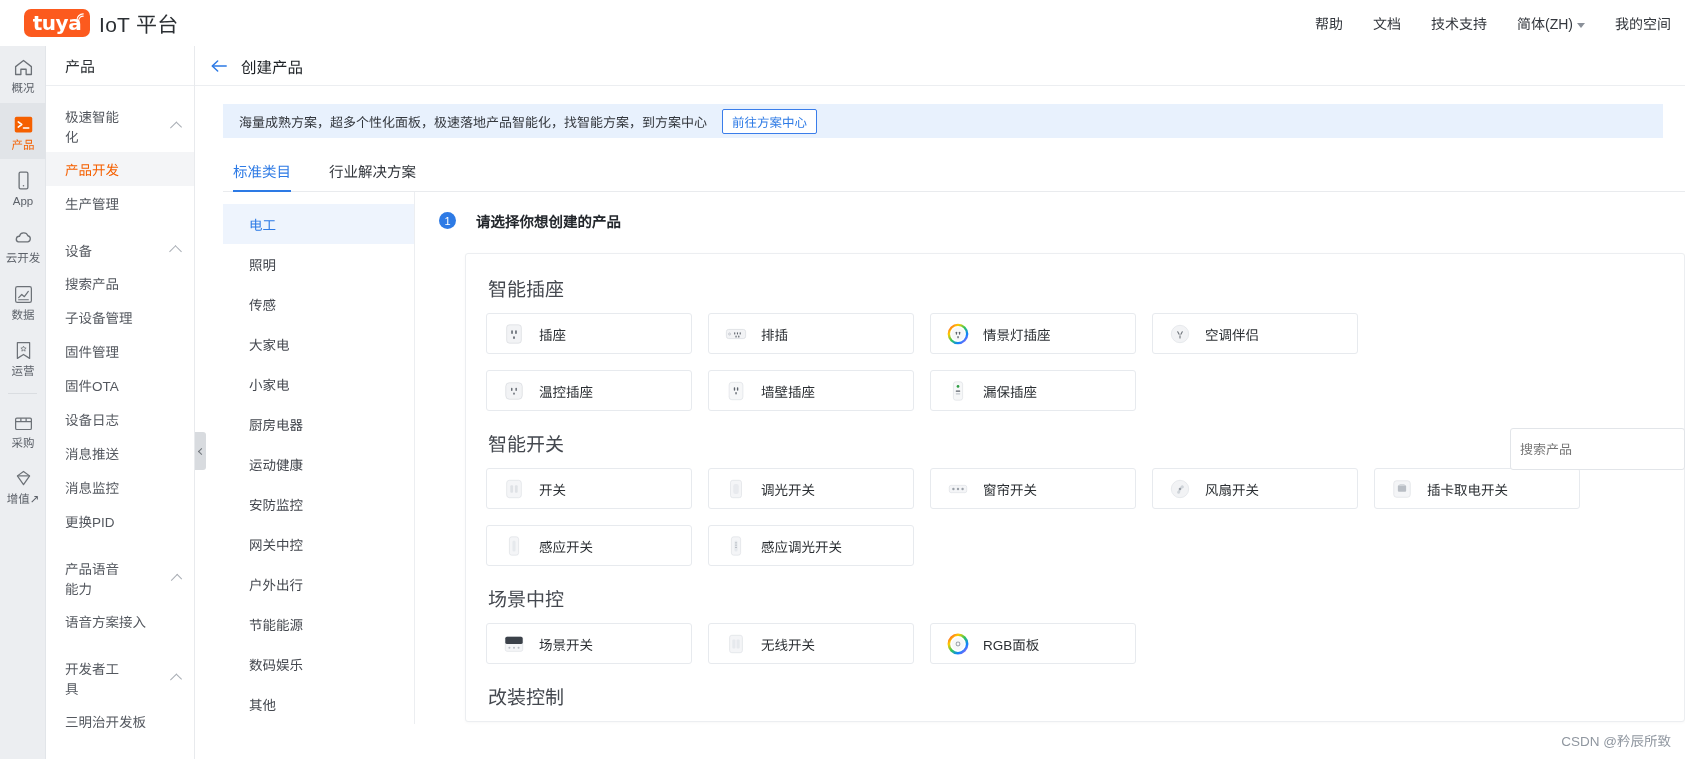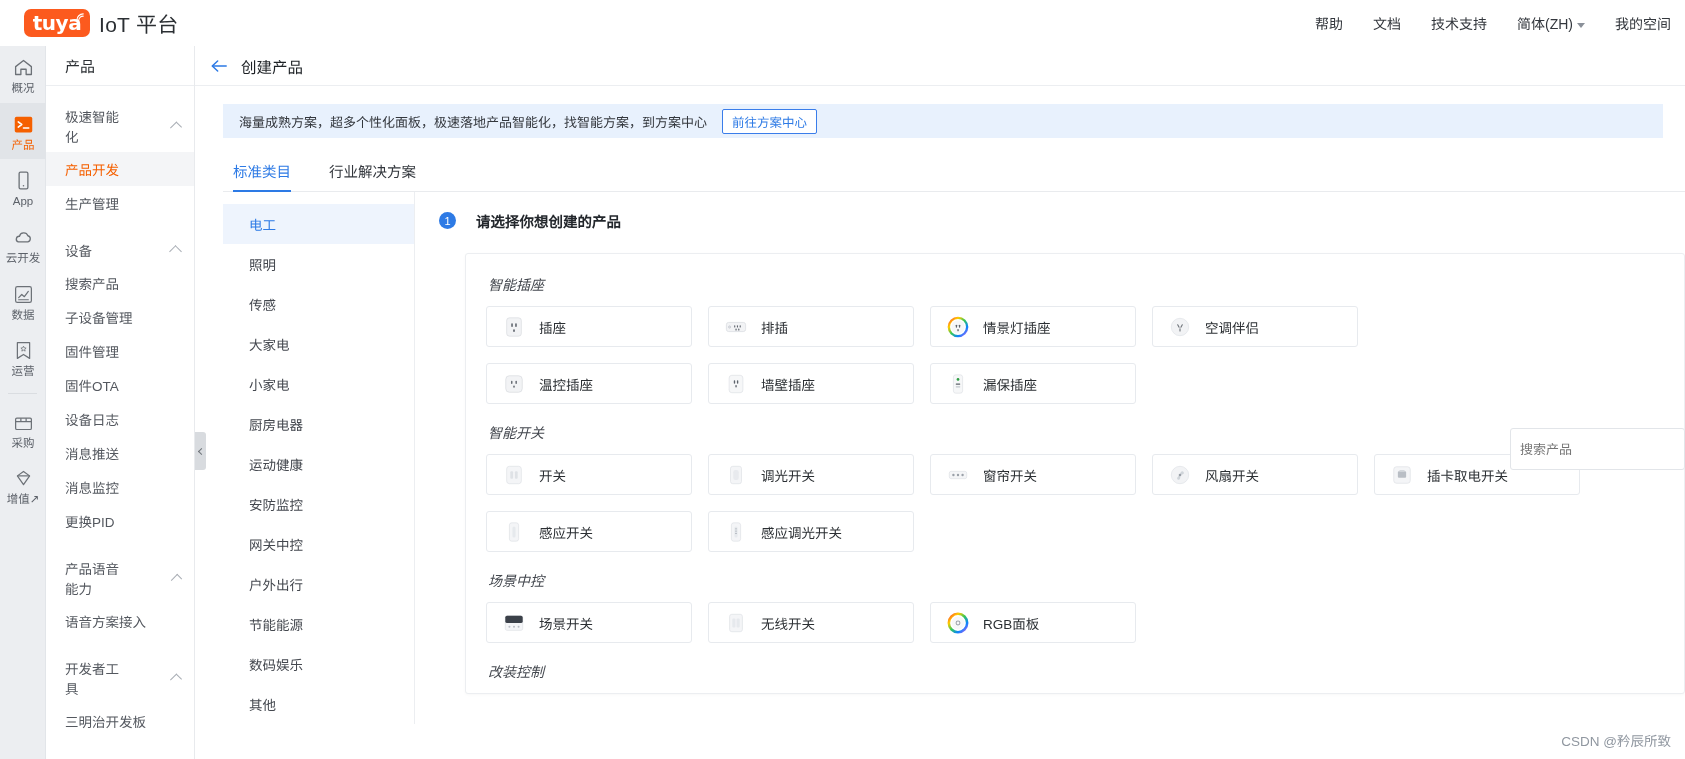--- a/index.html
+++ b/index.html
@@ -194,21 +194,21 @@
 
   .card-area {
     margin-top: 22px; margin-left: 26px;
     background: #fff;
     border: 1px solid #eceef1;
     border-radius: 3px;
     padding: 20px 0 0 20px;
     width: 1220px;
     box-shadow: 0 1px 3px rgba(0,0,0,0.03);
   }
-  .sec-title { font-size: 14px; color: #44484f; margin: 0 16px 12px 2px; font-style: italic; }
+  .sec-title { font-size: 19px; color: #44484f; margin: 0 16px 12px 2px; }
   .sec-title.nt { margin-top: 18px; }
   .grid { display: flex; flex-wrap: nowrap; gap: 16px; }
   .tile {
     width: 206px; height: 41px;
     border: 1px solid #e7eaee; border-radius: 3px;
     display: flex; align-items: center; gap: 14px;
     padding-left: 16px; cursor: pointer;
     background: #fff; flex: none;
   }
   .tile-ico { width: 22px; height: 22px; flex: none; }

